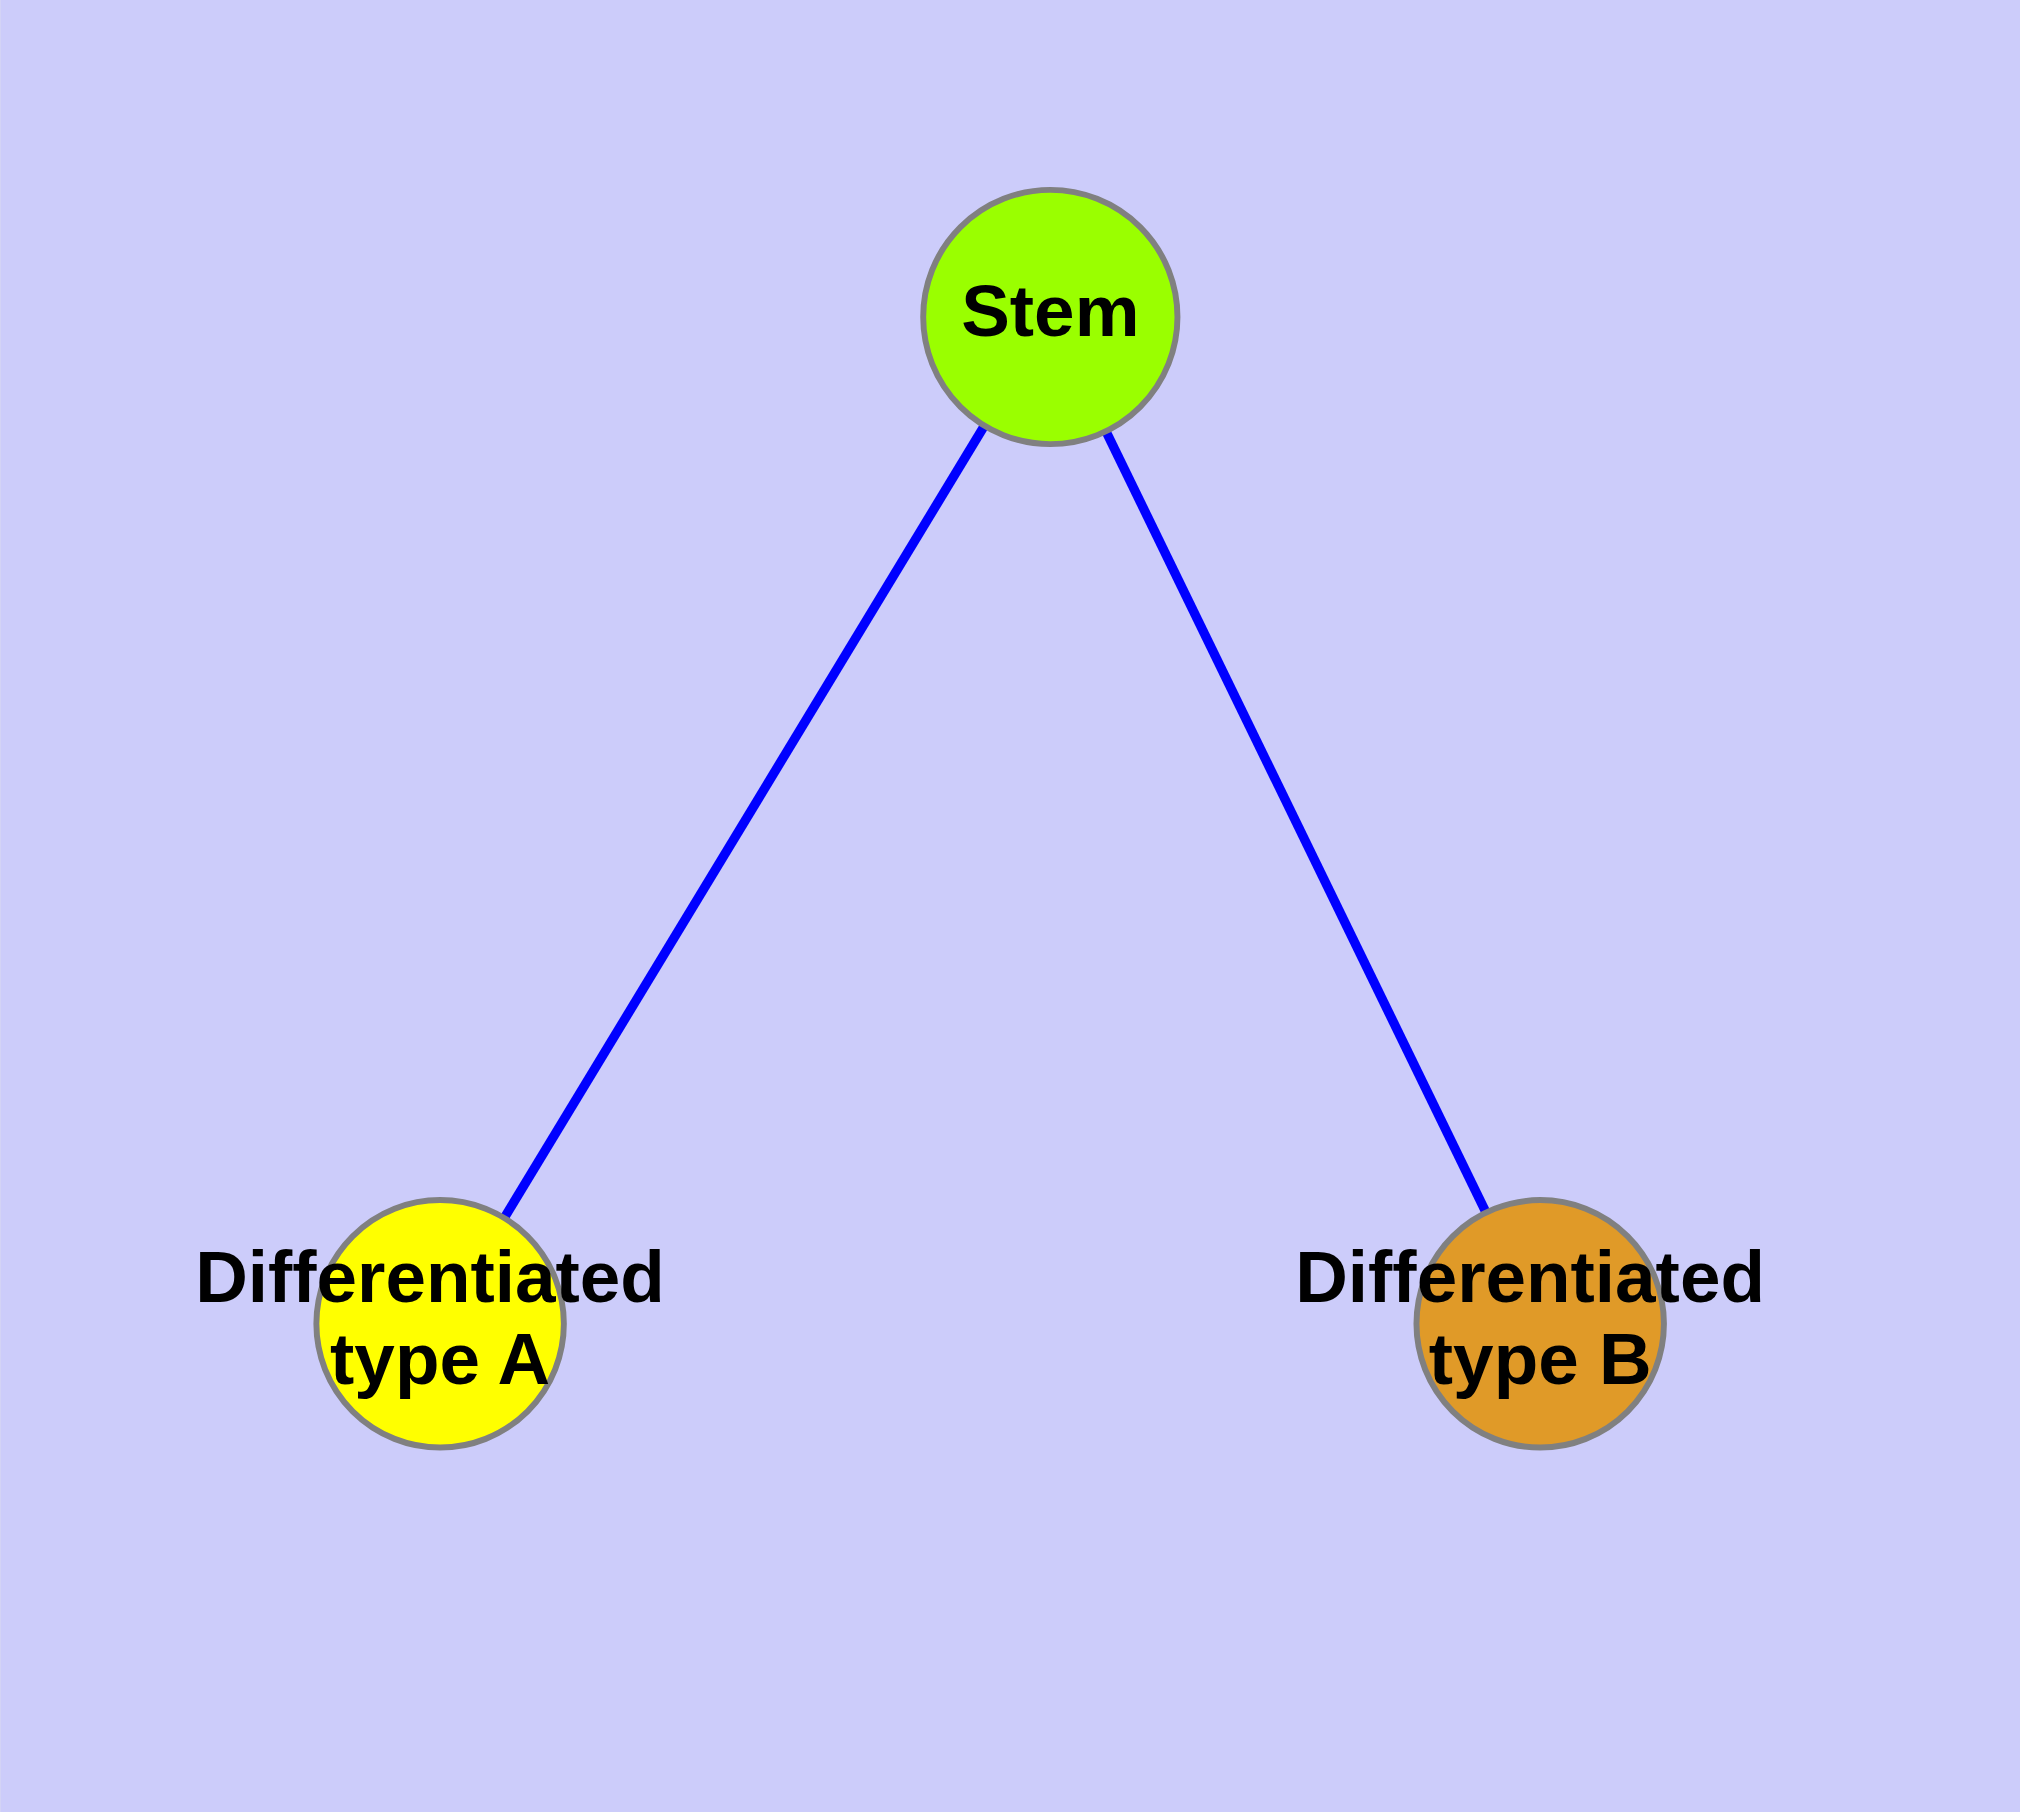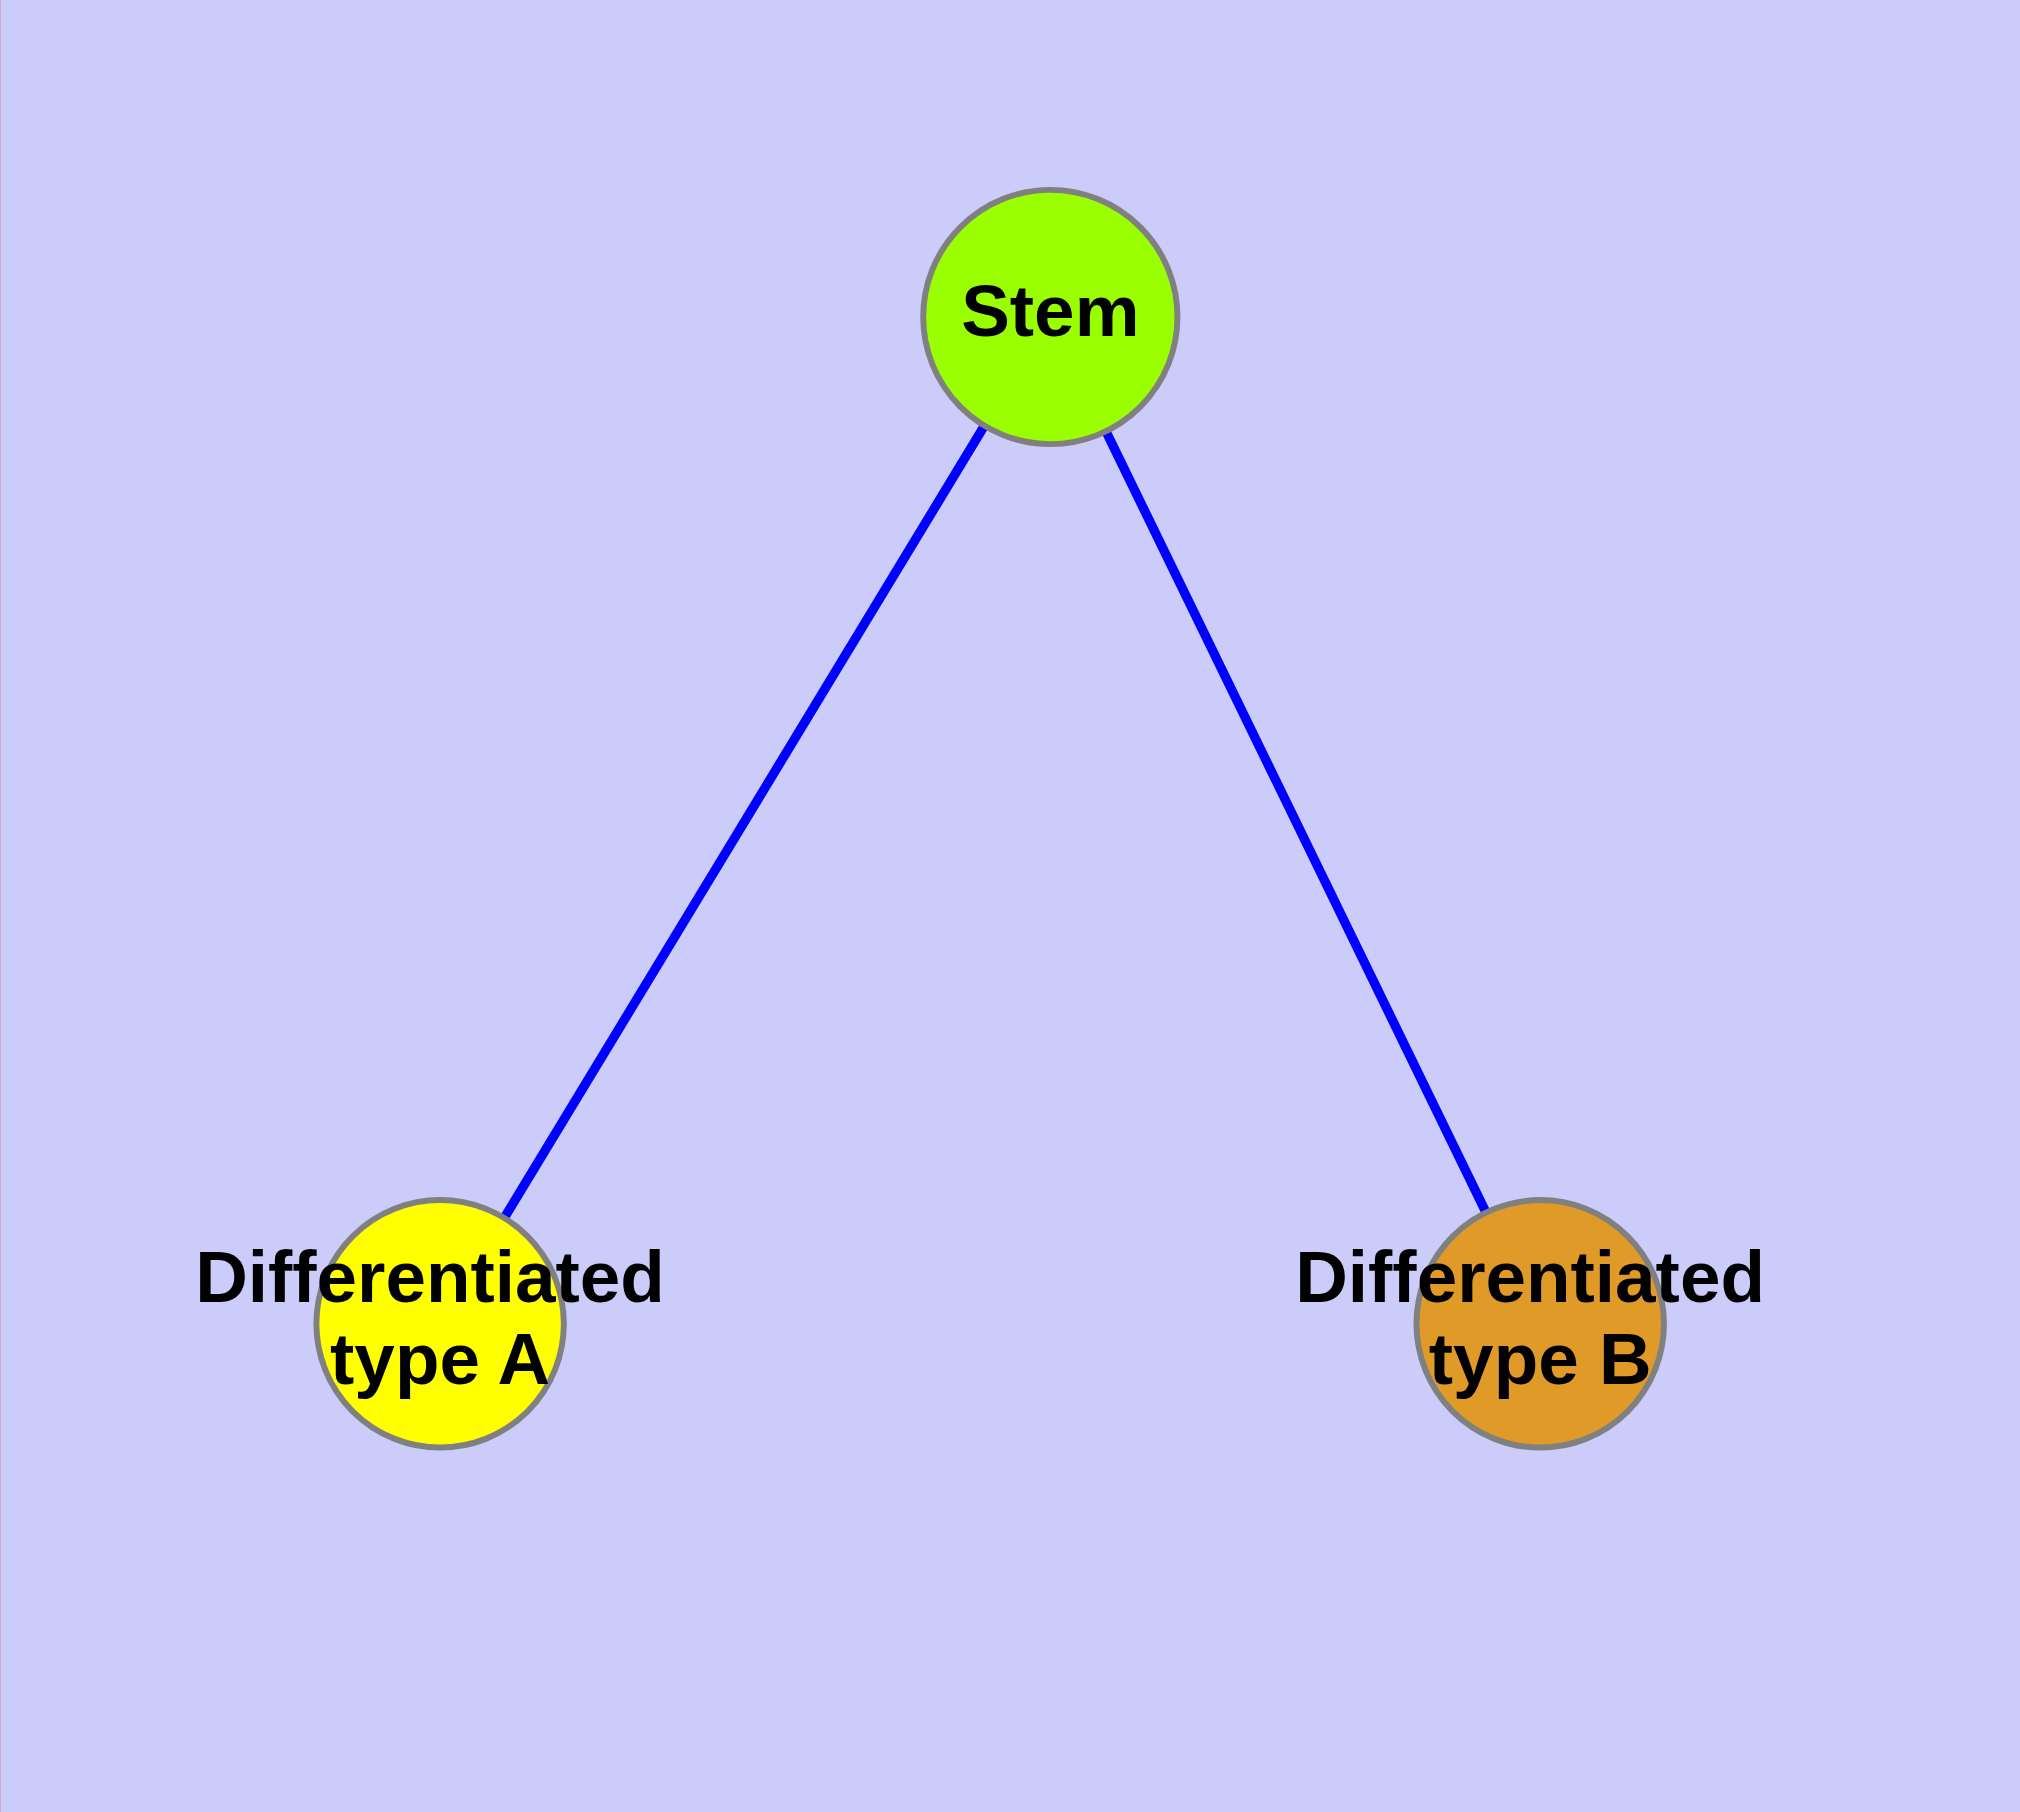--- a/index.html
+++ b/index.html
@@ -33,21 +33,21 @@
     text-anchor: middle;
     dominant-baseline: middle;
   }
   .edge-line {
     stroke-linecap: butt;
   }
 </style>
 </head>
 <body>
 
-<div id="canvas-root" style="background: #ef4444;">
+<div id="canvas-root" style="background: #e5e5e5;">
   <svg id="graph-svg" viewBox="0 0 2384 2138" xmlns="http://www.w3.org/2000/svg">
 
     <rect x="0" y="0" width="2384" height="2138" fill="#ccccfa"></rect>
 
     <g>
       <line class="edge-line" stroke="#0000ff" stroke-width="11" x1="1239" y1="374" x2="519" y2="1562"></line>
       <line class="edge-line" stroke="#0000ff" stroke-width="11" x1="1239" y1="374" x2="1817" y2="1562"></line>
     </g>
 
     <g>

